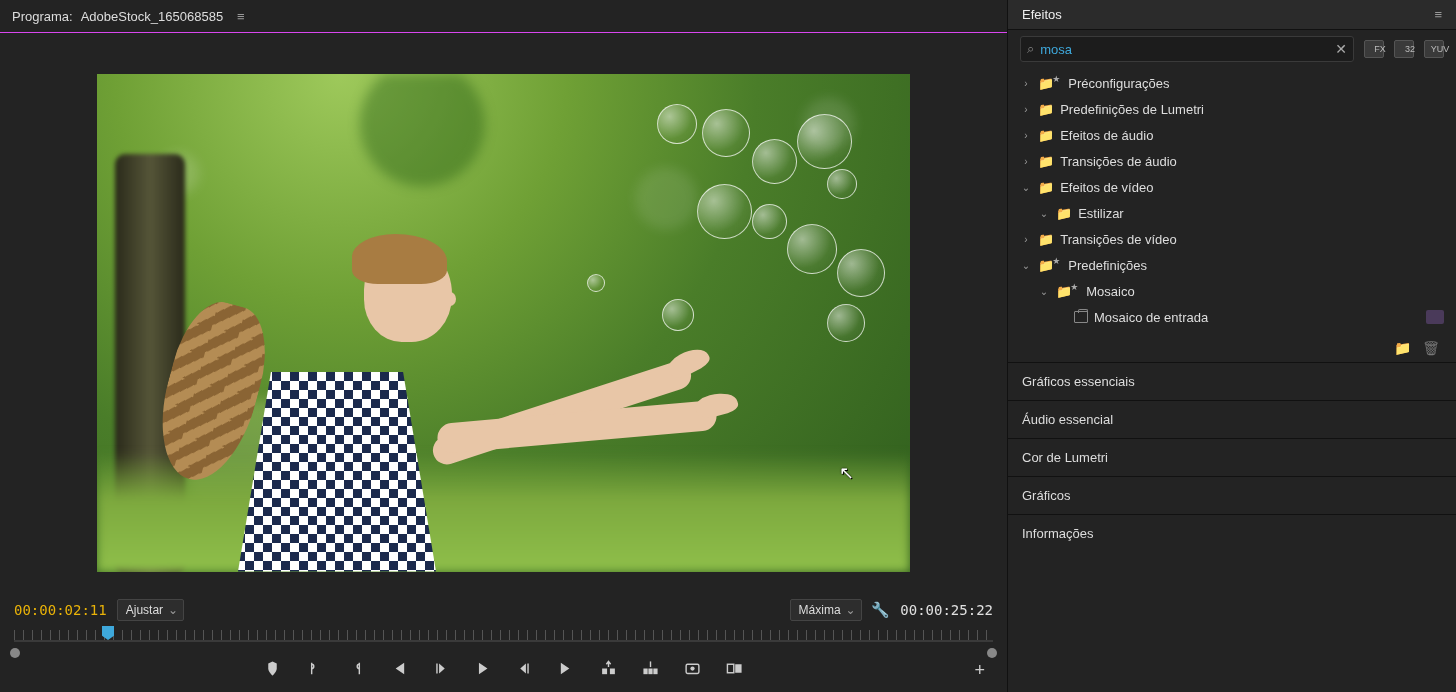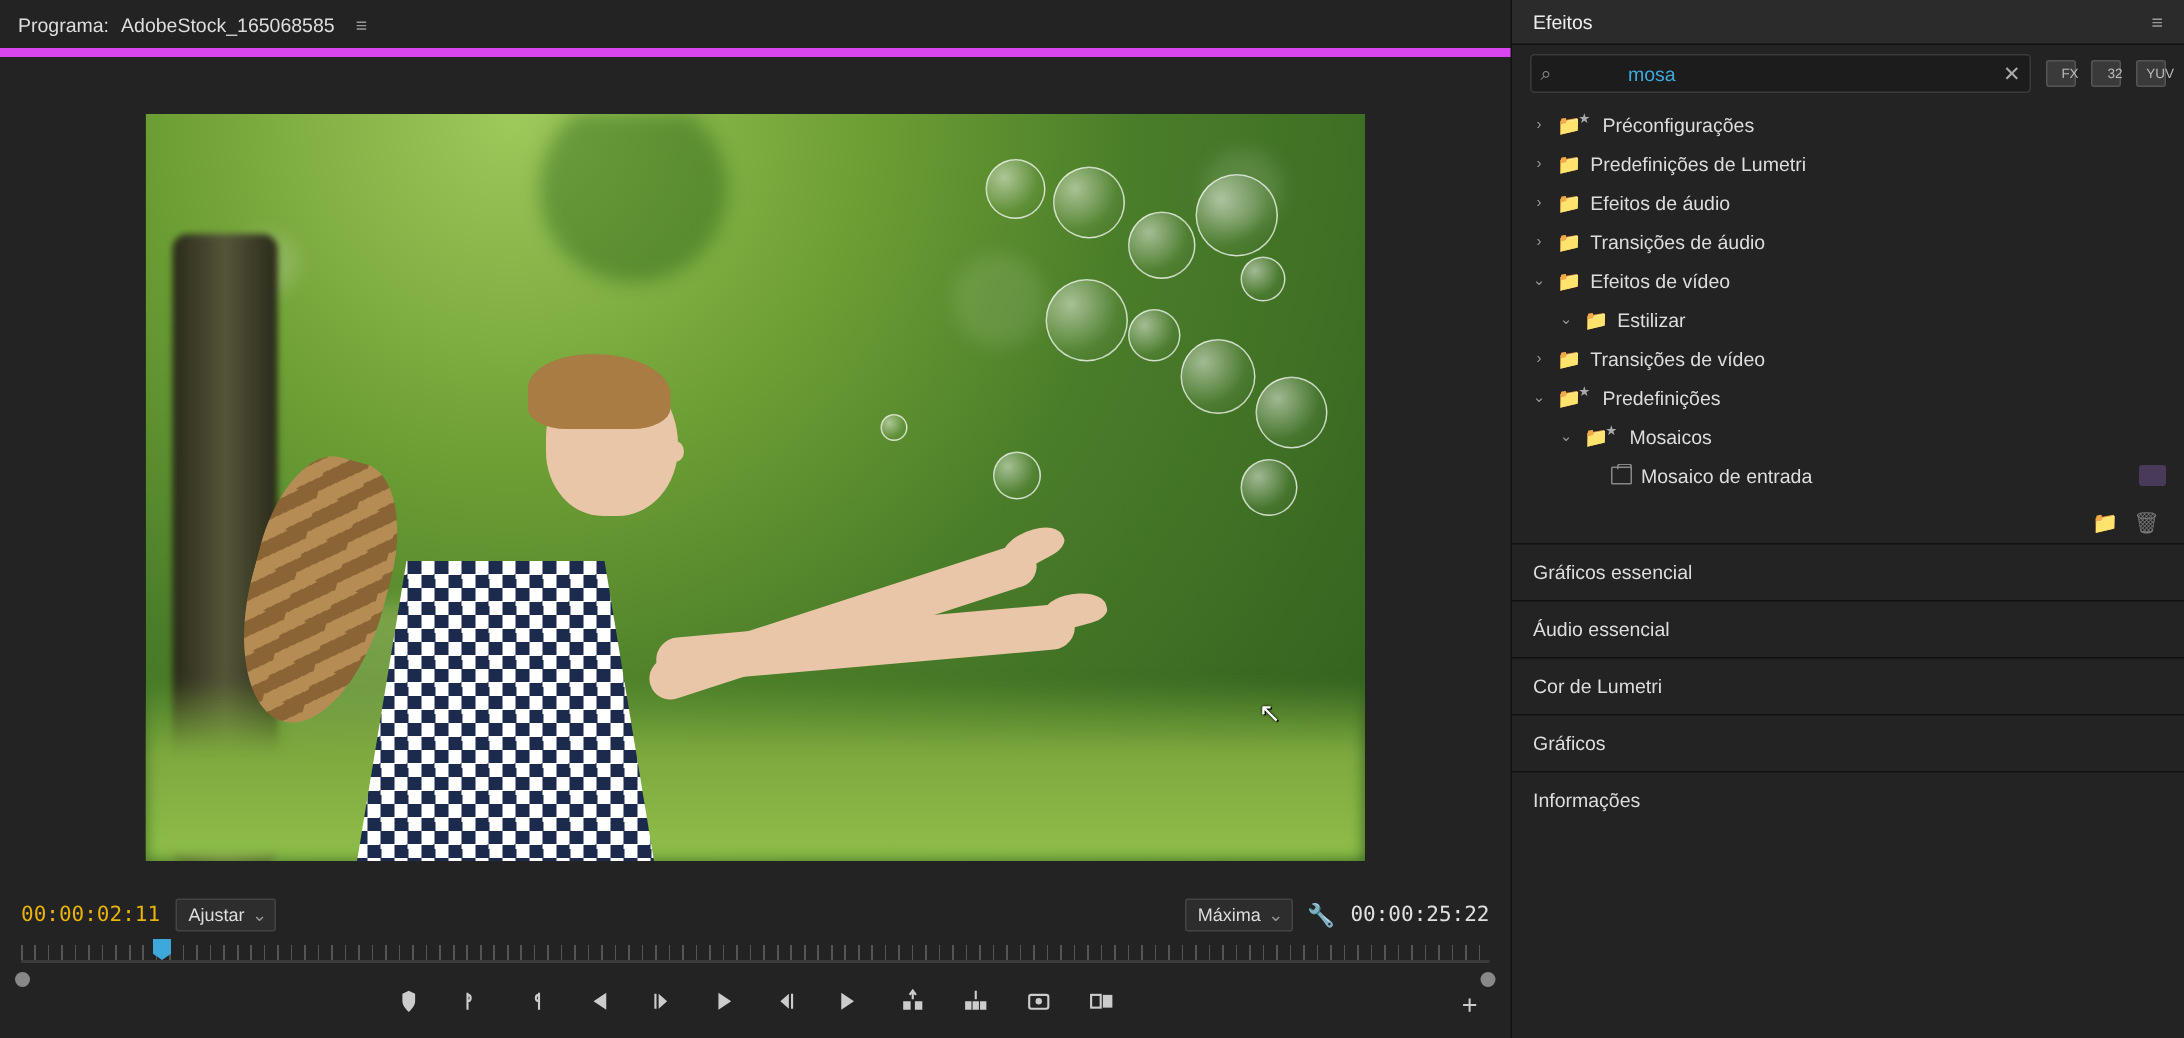--- a/index.html
+++ b/index.html
@@ -1,20 +1,20 @@
 <!DOCTYPE html>
 <html><head>
 <meta charset="utf-8">
 <style>
   * { box-sizing: border-box; margin: 0; padding: 0; font-family: "Segoe UI", Arial, sans-serif; }
   body { background: #1a1a1a; color: #e0e0e0; width: 1456px; height: 692px; overflow: hidden; display: flex; }
   
   
   .program-panel { flex: 1; background: #232323; display: flex; flex-direction: column; border-right: 1px solid #111; }
-  .program-header { height: 28px; display: flex; align-items: center; padding: 16px 12px; font-size: 13px; color: #ddd; border-bottom: 6px solid #d946ef; gap: 8px; }
+  .program-header { height: 28px; display: flex; align-items: center; padding: 16px 12px; font-size: 13px; color: #ddd; border-bottom: 1px solid #d946ef; gap: 8px; }
   .program-header .ham { margin-left: 6px; color: #999; }
   
   .viewer { flex: 1; display: flex; align-items: center; justify-content: center; padding: 24px 0 6px 0; }
   .video-area { width: 813px; height: 498px; background: #000; position: relative; overflow: hidden; }
   
   
   .sky { position:absolute; inset:0; background: radial-gradient(circle at 30% 0%, #9ec95b 0%, #6fa035 30%, #4a7d29 55%, #2f5d1d 100%);}
   .blur-leaves { position:absolute; inset:0; background:
       radial-gradient(circle at 10% 20%, rgba(255,255,255,0.15) 0 20px, transparent 22px),
       radial-gradient(circle at 90% 10%, rgba(255,255,255,0.12) 0 25px, transparent 27px),
@@ -63,21 +63,21 @@
   .transport .plus { position:absolute; right: 22px; color:#ccc; font-size: 18px;}
   
   
   .side-panel { width: 448px; background: #232323; display:flex; flex-direction:column; }
   .panel-header { height: 30px; display:flex; align-items:center; padding: 0 14px; font-size: 13px; color:#eee; background:#2b2b2b; border-bottom: 1px solid #111;}
   .panel-header .ham { margin-left:auto; color:#999;}
   
   .search-row { display:flex; align-items:center; gap: 10px; padding: 6px 12px; }
   .search-box { flex:1; background:#1c1c1c; border: 1px solid #3a3a3a; border-radius: 3px; display:flex; align-items:center; height: 26px; padding: 0 6px;}
   .search-box .mag { color:#888; margin-right: 6px; font-size: 13px;}
-  .search-box input { flex:1; background:transparent; border:none; color:#3ea8db; font-size: 13px; outline:none;margin-left:45px;}
+  .search-box input { flex:1; background:transparent; border:none; color:#3ea8db; font-size: 13px; outline:none;}
   .search-box .clear { color:#aaa; font-size: 14px; cursor:pointer;}
   .badge-icon { width: 20px; height: 18px; background:#3a3a3a; border-radius:2px; display:flex; align-items:center; justify-content:center; font-size: 9px; color:#bbb; border:1px solid #555;padding-left:12px;}
   
   .tree { flex: 0 0 auto; padding: 2px 0 6px 0; font-size: 13px;}
   .tree-row { display:flex; align-items:center; height: 26px; padding: 0 12px; gap: 6px; color:#ddd;}
   .tree-row.selected { background: #3a3a3a; outline: 2px solid #d8a33e; outline-offset: -1px; margin: 0 10px; padding: 0 2px;}
   .chev { color:#999; width: 12px; font-size: 10px; display:inline-block; text-align:center;}
   .folder-icon { color:#aaa; font-size: 13px;}
   .fx-icon { width:14px; height:12px; border:1px solid #888; border-radius:1px; display:inline-block; position:relative;}
   .fx-icon::before { content:""; position:absolute; top:-3px; left:3px; width:8px; height:3px; border:1px solid #888; border-bottom:none; border-radius: 2px 2px 0 0;}
@@ -298,37 +298,37 @@
       <span>Transições de vídeo</span>
     </div>
     <div class="tree-row">
       <span class="chev">⌄</span>
       <span class="folder-icon">📁<span class="star">★</span></span>
       <span>Predefinições</span>
     </div>
     <div class="tree-row indent1">
       <span class="chev">⌄</span>
       <span class="folder-icon">📁<span class="star">★</span></span>
-      <span>Mosaicos</span>
+      <span>Mosaico</span>
     </div>
     <div class="tree-row indent2">
       <span class="chev" style="visibility:hidden">·</span>
       <span class="fx-icon"></span>
       <span>Mosaico de entrada</span>
       <span class="accel-badge"></span>
     </div>
   </div>
 
   <div class="tree-footer">
     <span class="footer-icon">📁</span>
     <span class="footer-icon">🗑</span>
   </div>
 
   <div class="collapsed-panel">
-      <span>Gráficos essencial</span>
+      <span>Gráficos essenciais</span>
     </div>
   <div class="collapsed-panel">
       <span>Áudio essencial</span>
     </div>
   <div class="collapsed-panel">
       <span>Cor de Lumetri</span>
     </div>
   <div class="collapsed-panel">
       <span>Gráficos</span>
     </div>

